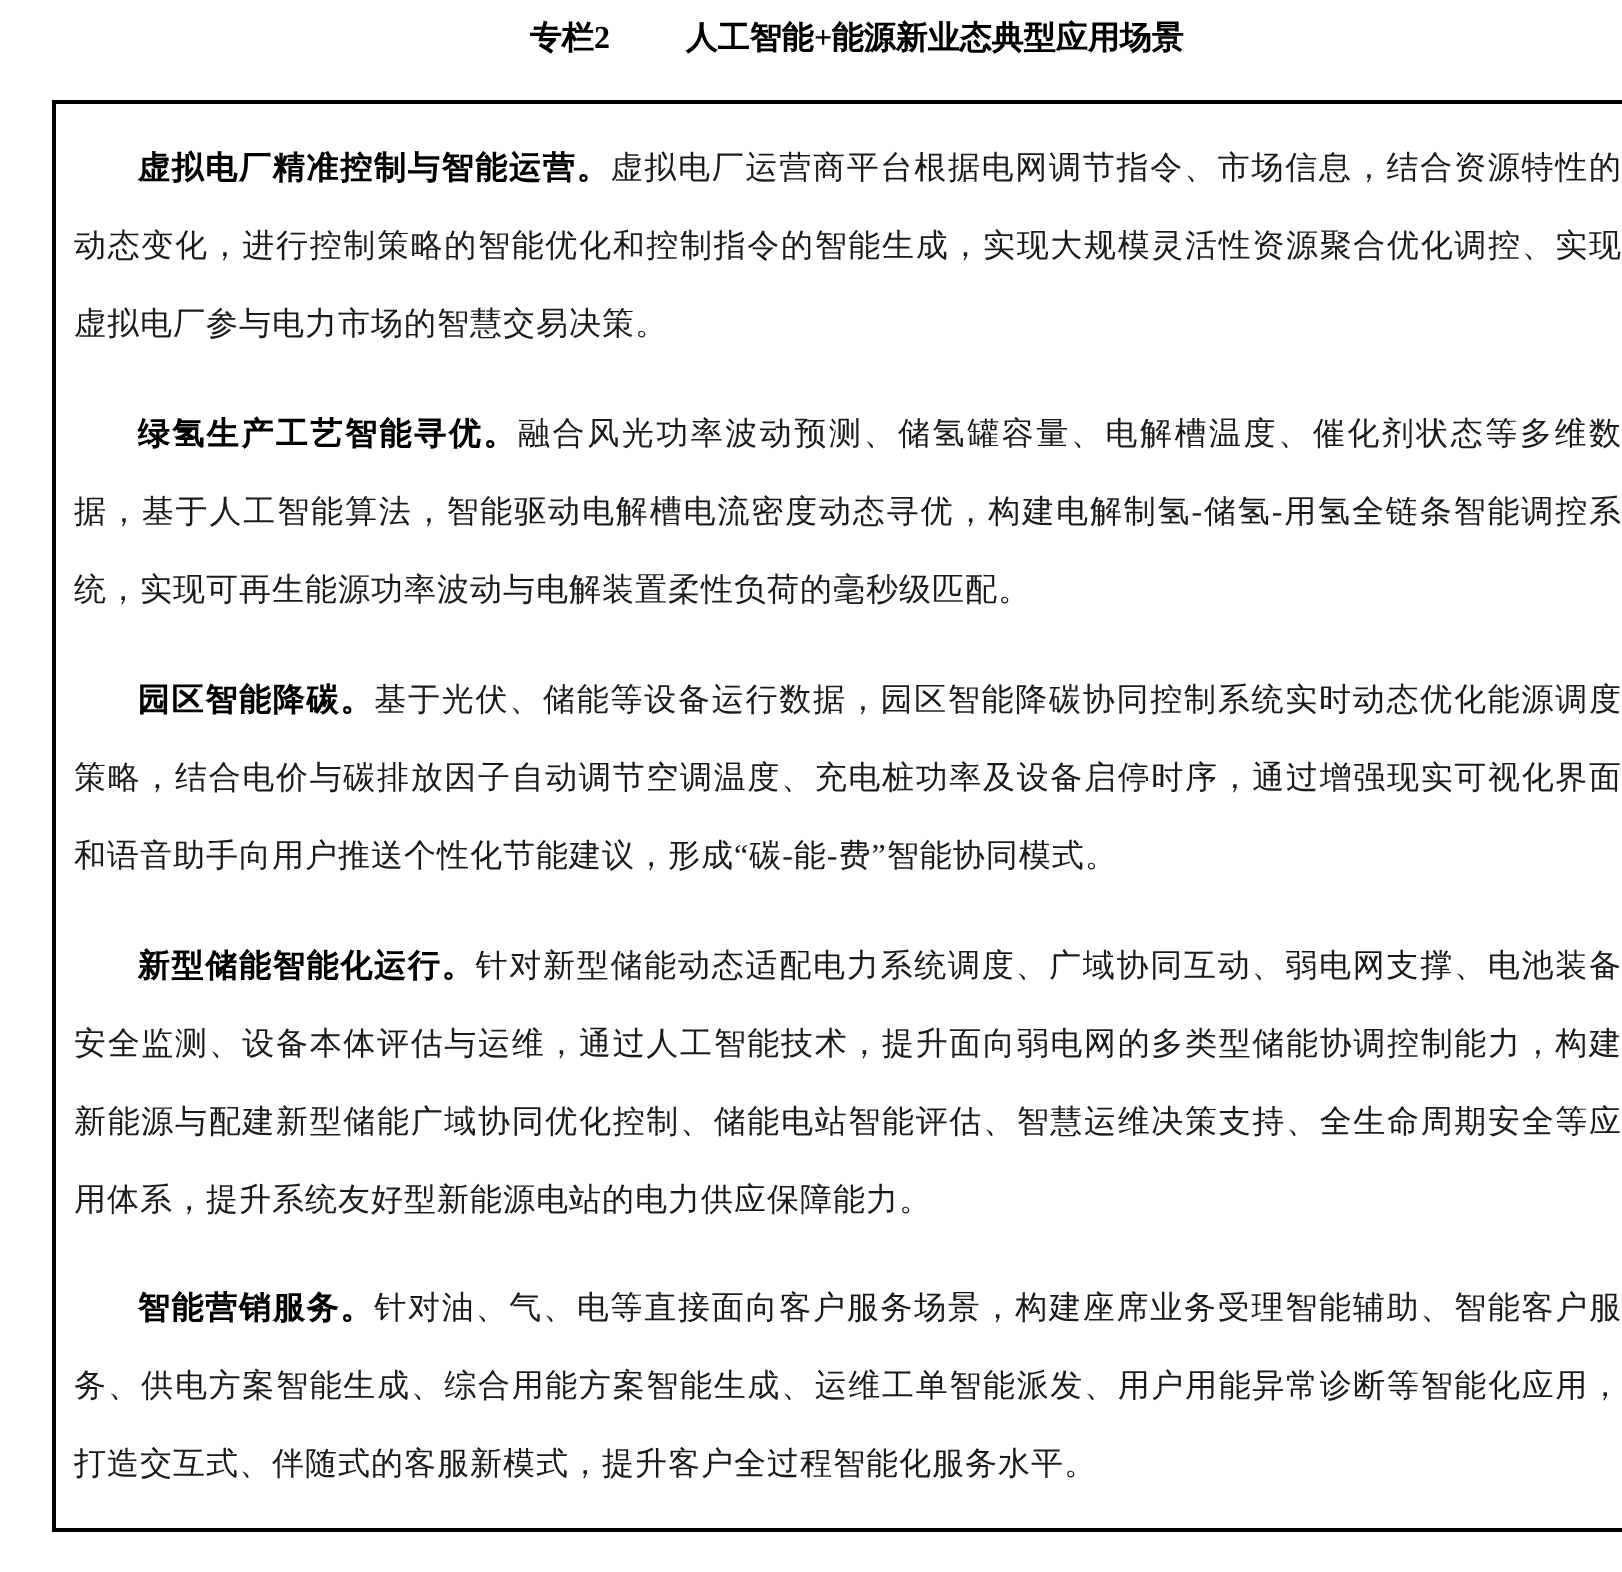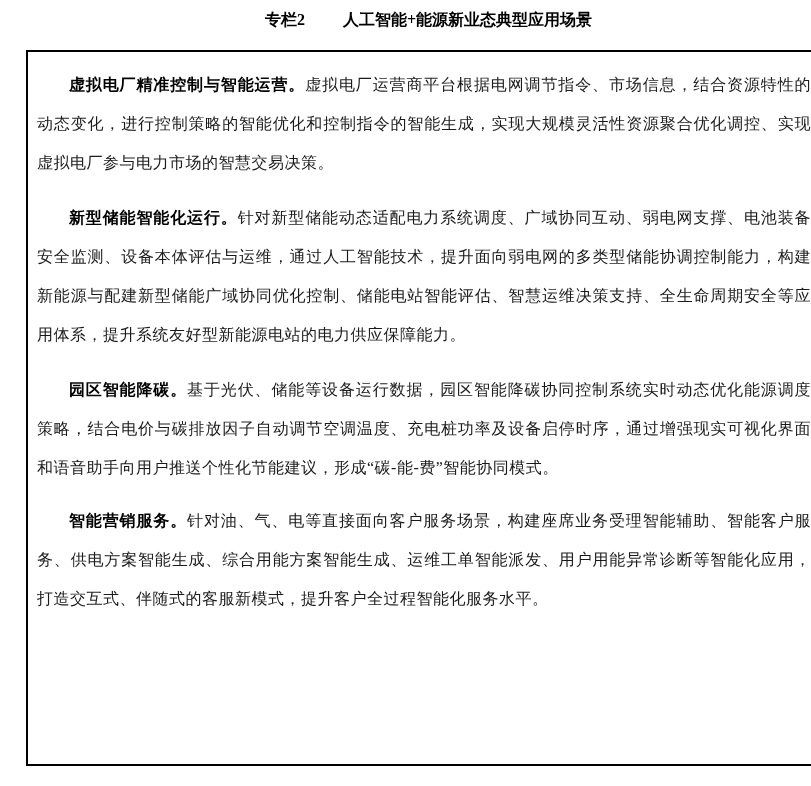--- a/index.html
+++ b/index.html
@@ -57,16 +57,17 @@
 </style>
 </head>
 <body>
 
 <div class="title-row">
   <span class="title-prefix">专栏2</span><span>人工智能+能源新业态典型应用场景</span>
 </div>
 
 <div class="content-panel">
   <p><b>虚拟电厂精准控制与智能运营。</b><span>虚拟电厂运营商平台根据电网调节指令、市场信息，结合资源特性的动态变化，进行控制策略的智能优化和控制指令的智能生成，实现大规模灵活性资源聚合优化调控、实现虚拟电厂参与电力市场的智慧交易决策。</span></p>
+  <p><b>绿氢生产工艺智能寻优。</b><span>融合风光功率波动预测、储氢罐容量、电解槽温度、催化剂状态等多维数据，基于人工智能算法，智能驱动电解槽电流密度动态寻优，构建电解制氢-储氢-用氢全链条智能调控系统，实现可再生能源功率波动与电解装置柔性负荷的毫秒级匹配。</span></p>
+  <p><b>园区智能降碳。</b><span>基于光伏、储能等设备运行数据，园区智能降碳协同控制系统实时动态优化能源调度策略，结合电价与碳排放因子自动调节空调温度、充电桩功率及设备启停时序，通过增强现实可视化界面和语音助手向用户推送个性化节能建议，形成“碳-能-费”智能协同模式。</span></p>
   <p><b>新型储能智能化运行。</b><span>针对新型储能动态适配电力系统调度、广域协同互动、弱电网支撑、电池装备安全监测、设备本体评估与运维，通过人工智能技术，提升面向弱电网的多类型储能协调控制能力，构建新能源与配建新型储能广域协同优化控制、储能电站智能评估、智慧运维决策支持、全生命周期安全等应用体系，提升系统友好型新能源电站的电力供应保障能力。</span></p>
-  <p><b>园区智能降碳。</b><span>基于光伏、储能等设备运行数据，园区智能降碳协同控制系统实时动态优化能源调度策略，结合电价与碳排放因子自动调节空调温度、充电桩功率及设备启停时序，通过增强现实可视化界面和语音助手向用户推送个性化节能建议，形成“碳-能-费”智能协同模式。</span></p>
   <p><b>智能营销服务。</b><span>针对油、气、电等直接面向客户服务场景，构建座席业务受理智能辅助、智能客户服务、供电方案智能生成、综合用能方案智能生成、运维工单智能派发、用户用能异常诊断等智能化应用，打造交互式、伴随式的客服新模式，提升客户全过程智能化服务水平。</span></p>
 </div>
 
 </body></html>

